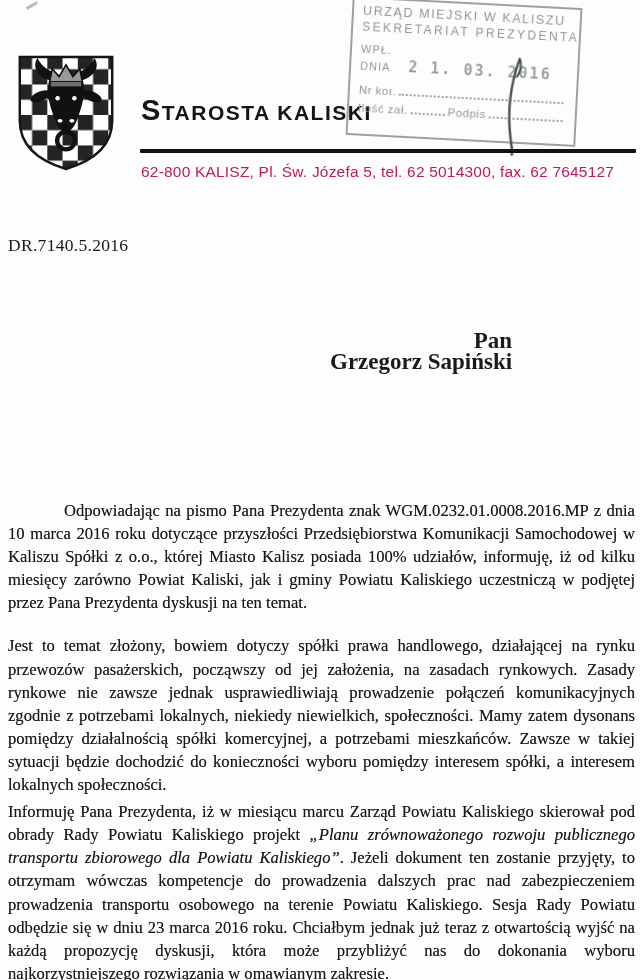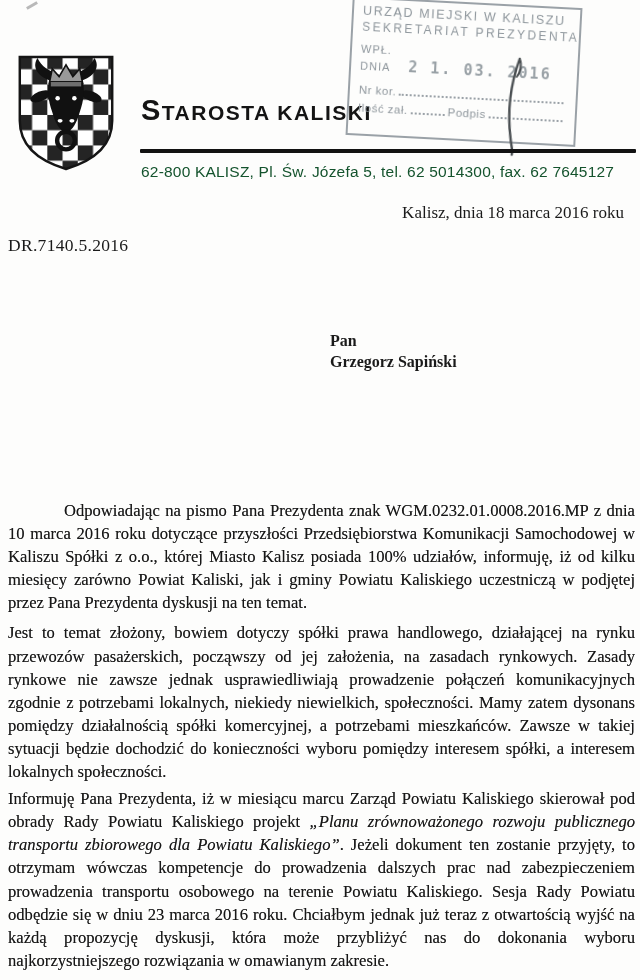--- a/index.html
+++ b/index.html
@@ -23,21 +23,21 @@
     white-space:nowrap;
   }
   .lh-title .initial{font-size:29px;}
   .lh-rule{
     position:absolute;left:140px;top:149px;width:496px;height:4px;
     background:#121212;border-radius:1px;
   }
   .lh-address{
     position:absolute;left:141px;top:163px;
     font-family:"Liberation Sans", sans-serif;
-    font-size:15.5px;color:#14532d;letter-spacing:0.2px;white-space:nowrap;
+    font-size:15.5px;color:#be185d;letter-spacing:0.2px;white-space:nowrap;
   }
 
   
   .stamp{
     position:absolute;left:349px;top:2px;width:230px;height:139px;
     border:2px solid #9aa1a7;
     transform:rotate(3deg);transform-origin:50% 50%;
     color:#8f979d;
     font-family:"Liberation Sans", sans-serif;
     padding:5px 9px;box-sizing:border-box;
@@ -63,32 +63,32 @@
   .place-date{
     position:absolute;right:16px;top:203px;
     font-size:17px;white-space:nowrap;
   }
   .reference{
     position:absolute;left:8px;top:227px;
     font-size:17.5px;letter-spacing:0.3px;white-space:nowrap;margin-top:8px;
   }
   .addressee{
     position:absolute;left:330px;top:330px;
-    font-size:16px;font-weight:700;line-height:21px;
+    font-size:23px;font-weight:700;line-height:21px;text-align:right;
   }
 
   
   .body-text{
     position:absolute;left:8px;top:499px;width:627px;
     font-size:16.6px;line-height:23.1px;text-align:justify;
     color:#171717;
     text-shadow:0 0 0.4px rgba(20,20,20,0.55);
   }
   .body-text p{margin:0;}
-  .body-text p.p1{text-indent:56px;margin-bottom:7px;}
+  .body-text p.p1{text-indent:56px;margin-bottom:20px;}
   .body-text p.p2{margin-bottom:4px;}
   .body-text .q{font-style:italic;}
 </style>
 </head>
 <body>
 
 <div class="page">
 
   <svg class="coat" width="100" height="118" viewBox="0 0 100 120" aria-hidden="true">
     <defs>
@@ -147,21 +147,20 @@
       <path d="M168,52 C160,78 158,104 163,132 C164,139 166,144 165,148" fill="none" stroke="#4a4f52" stroke-width="2.4" stroke-linecap="round"></path>
       <path d="M168,52 C171,58 169,66 166,70" fill="none" stroke="#4a4f52" stroke-width="2" stroke-linecap="round"></path>
     </svg>
   </div>
 
   <div class="artifact"></div>
 
   <div class="lh-rule"></div>
   <div class="lh-address">62-800 KALISZ, Pl. Św. Józefa 5, tel. 62 5014300, fax. 62 7645127</div>
 
-  <div class="place-date">Kalisz, dnia 18 marca 2016 roku</div>
   <div class="reference">DR.7140.5.2016</div>
 
   <div class="addressee">
     <div>Pan</div>
     <div>Grzegorz Sapiński</div>
   </div>
 
   <div class="body-text">
     <p class="p1">Odpowiadając na pismo Pana Prezydenta znak WGM.0232.01.0008.2016.MP z dnia 10 marca 2016 roku dotyczące przyszłości Przedsiębiorstwa Komunikacji Samochodowej w Kaliszu Spółki z o.o., której Miasto Kalisz posiada 100% udziałów, informuję, iż od kilku miesięcy zarówno Powiat Kaliski, jak i gminy Powiatu Kaliskiego uczestniczą w podjętej przez Pana Prezydenta dyskusji na ten temat.</p>
     <p class="p2">Jest to temat złożony, bowiem dotyczy spółki prawa handlowego, działającej na rynku przewozów pasażerskich, począwszy od jej założenia, na zasadach rynkowych. Zasady rynkowe nie zawsze jednak usprawiedliwiają prowadzenie połączeń komunikacyjnych zgodnie z potrzebami lokalnych, niekiedy niewielkich, społeczności. Mamy zatem dysonans pomiędzy działalnością spółki komercyjnej, a potrzebami mieszkańców. Zawsze w takiej sytuacji będzie dochodzić do konieczności wyboru pomiędzy interesem spółki, a interesem lokalnych społeczności.</p>

